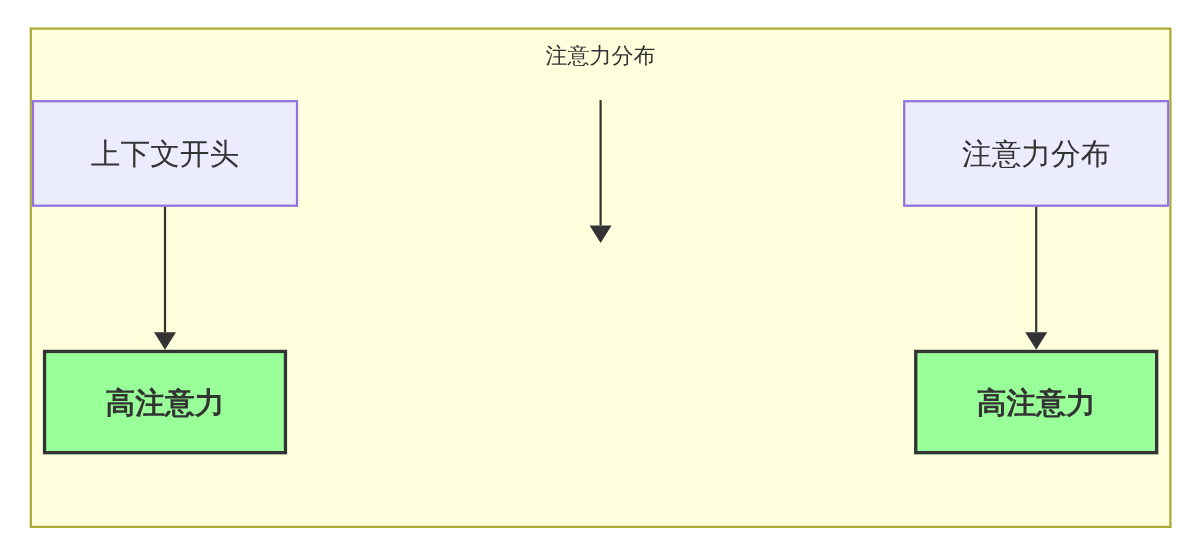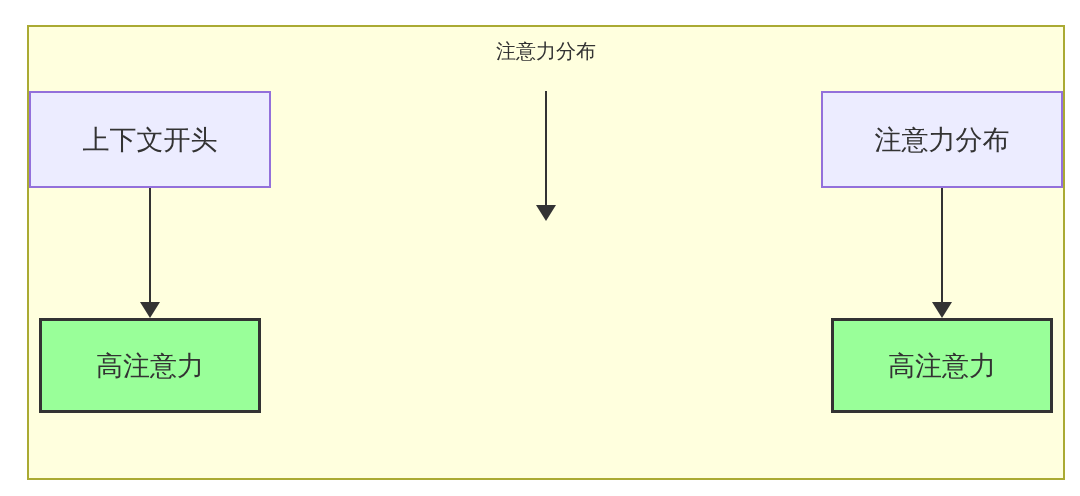--- a/index.html
+++ b/index.html
@@ -75,21 +75,21 @@
   .result-node {
     width: 216px;
     height: 89px;
     border: 3px solid var(--result-border, #333333);
     display: flex;
     align-items: center;
     justify-content: center;
     font-size: 27px;
     color: var(--text-color, #333333);
   }
-  .result-node[data-level="high"] { background: var(--high-bg, #99ff99); }
+  .result-node[data-level="high"] { background: var(--high-bg, #99ff99); font-weight: bold; }
   .result-node[data-level="low"]  { background: var(--low-bg, #ff9999); }
 </style>
 </head>
 <body>
 
 <div class="stage">
   <div class="diagram-container">
     <div class="diagram-title">注意力分布</div>
 
     <div class="columns-row">

